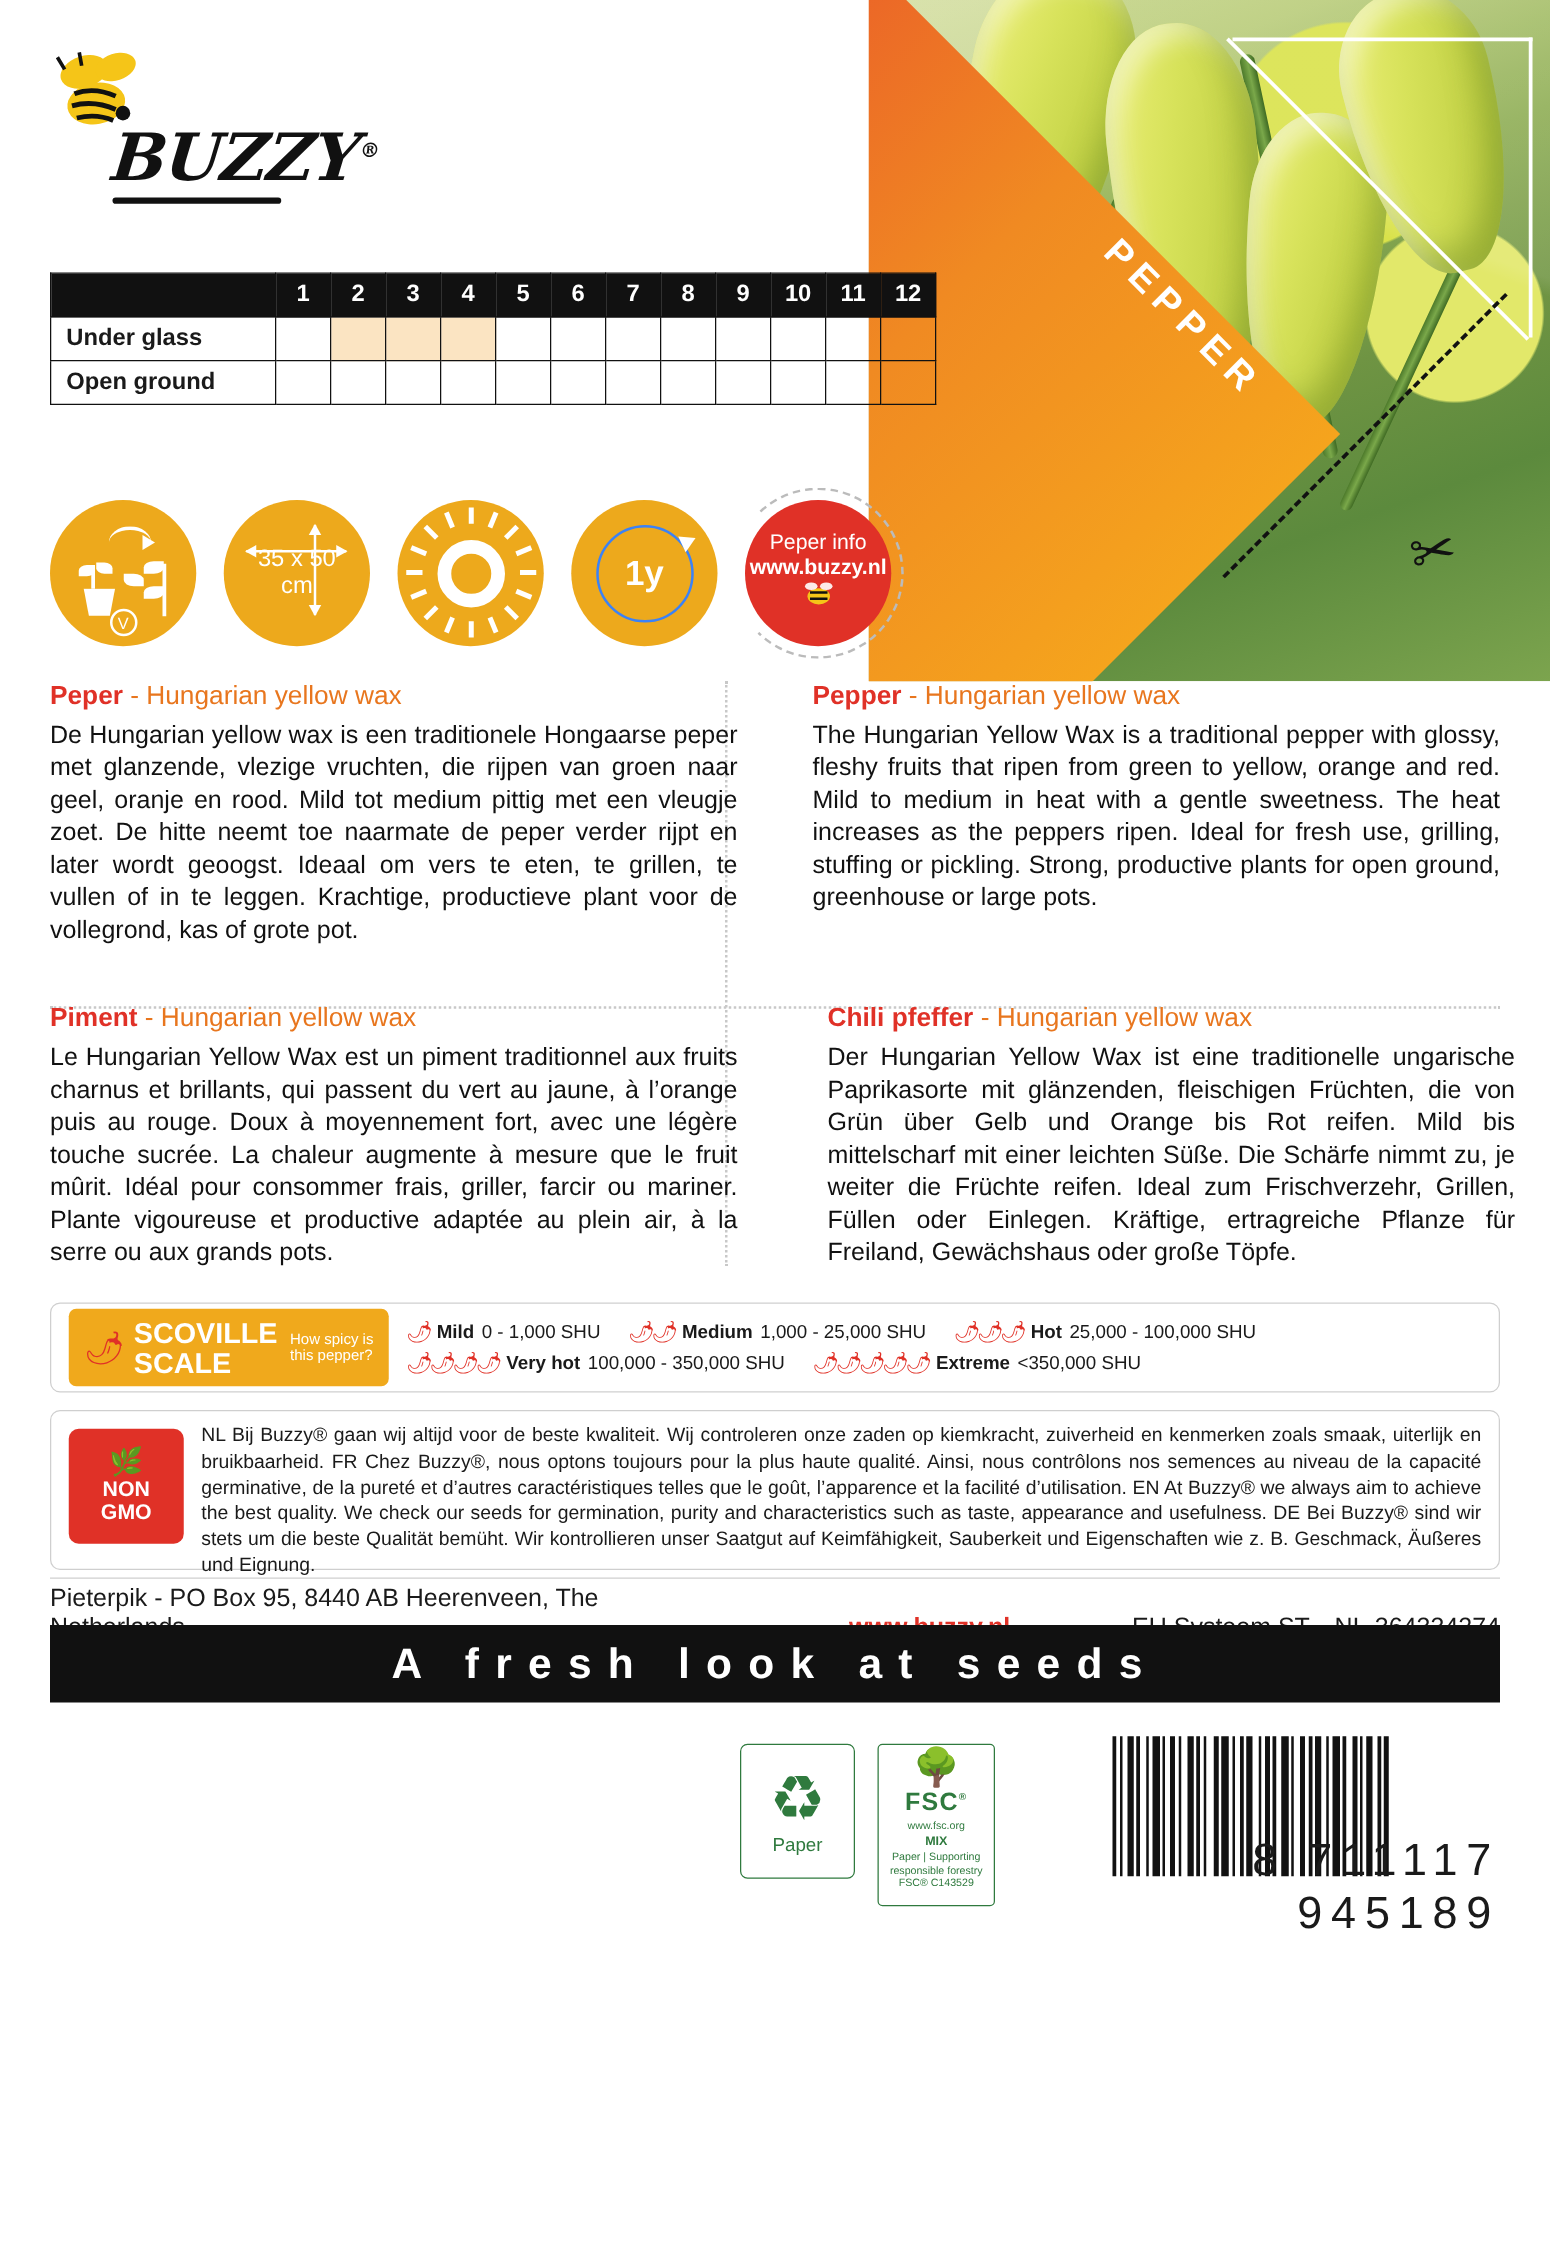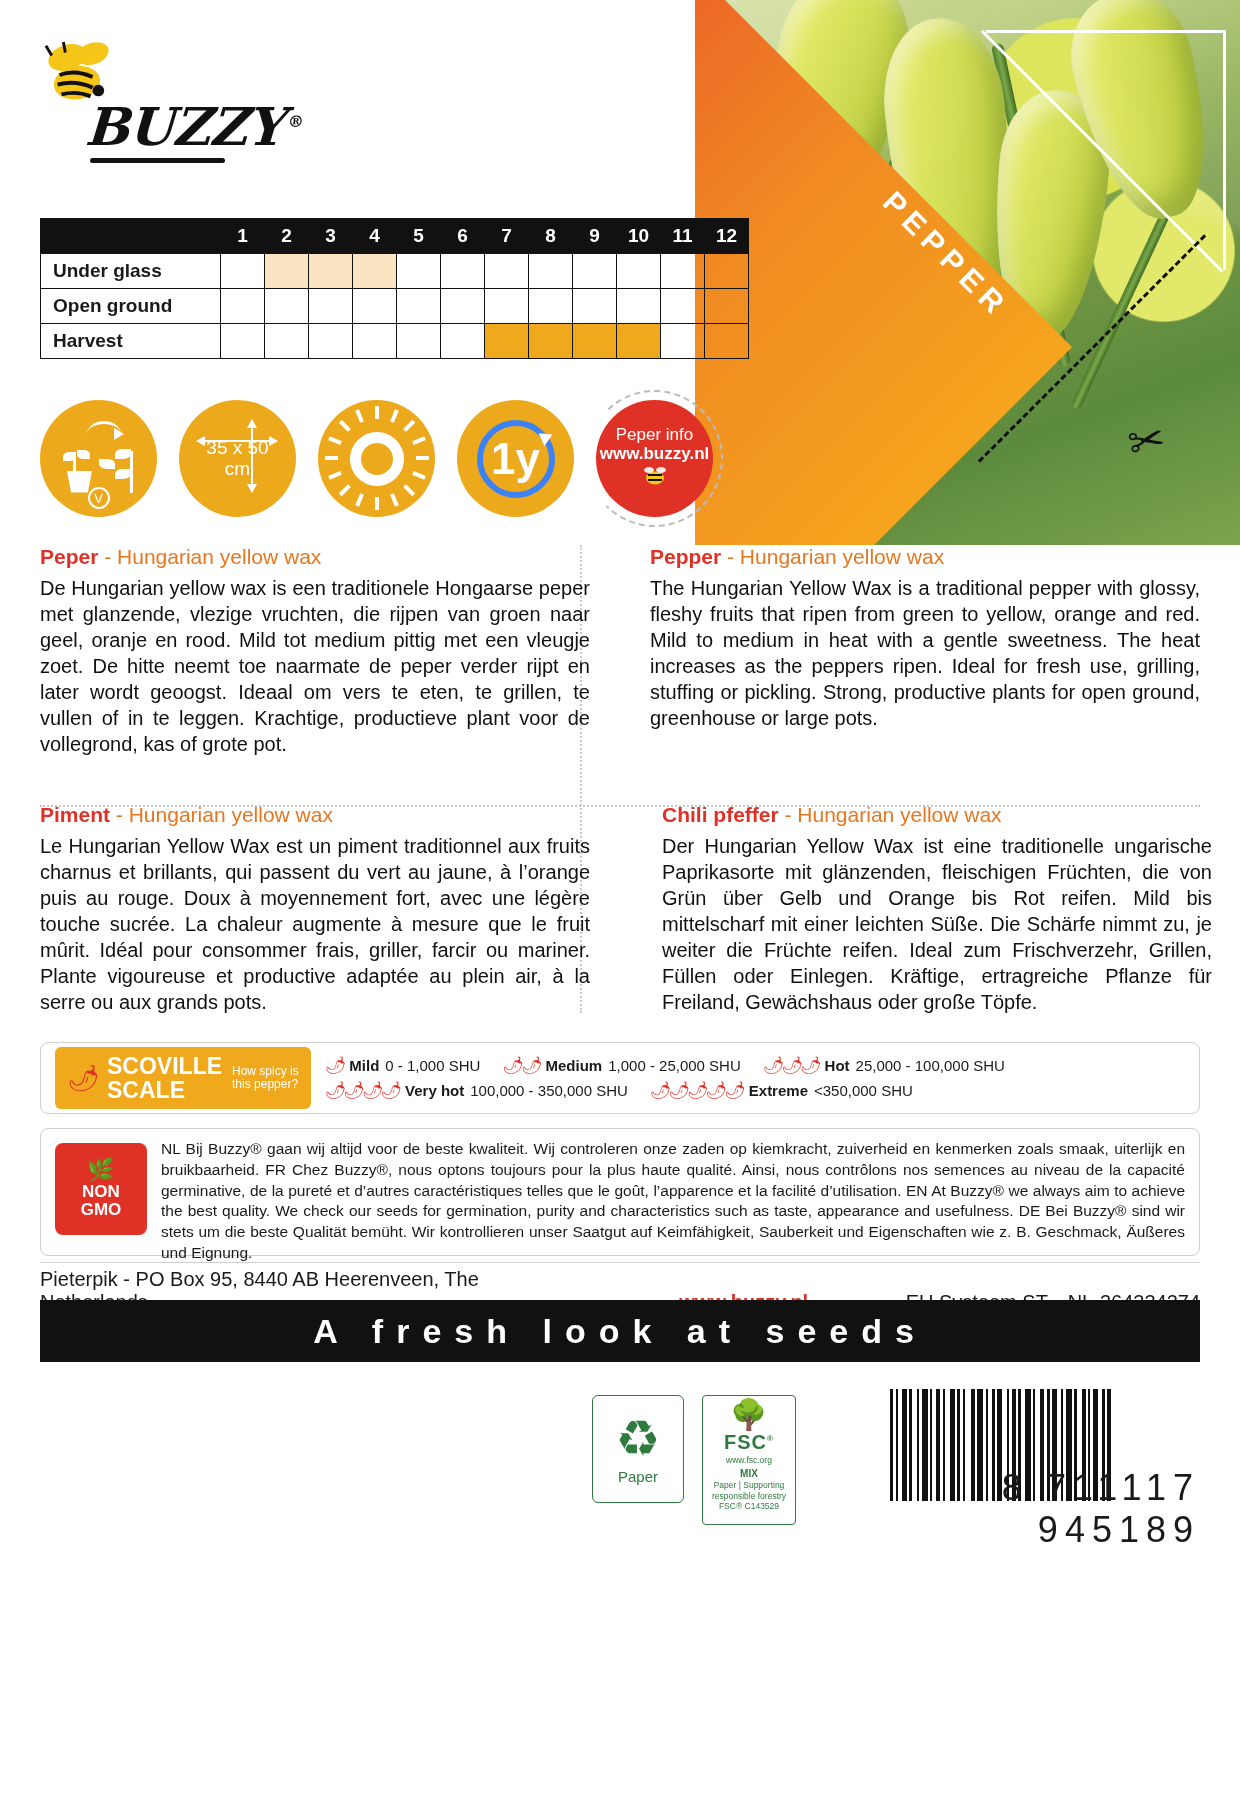--- a/index.html
+++ b/index.html
@@ -139,23 +139,23 @@
   .sun-core {
     width:54px; height:54px; border-radius:50%;
     border:11px solid #fff; background:transparent;
   }
   .sun-rays { position:absolute; inset:0; }
   .sun-rays i {
     position:absolute; left:50%; top:6px; width:4px; height:13px; background:#fff;
     transform-origin:50% 52px; margin-left:-2px;
   }
   .year-ring {
-    width:78px; height:78px; border-radius:50%; border:6px solid #3b82f6;
+    width:78px; height:78px; border-radius:50%; border:2px solid #3b82f6;
     display:flex; align-items:center; justify-content:center;
-    font-size:44px; font-weight:bold; position:relative;
+    font-size:28px; font-weight:bold; position:relative;
   }
   .year-ring::after {
     content:""; position:absolute; right:-4px; top:4px;
     border-left:12px solid #fff; border-top:7px solid transparent; border-bottom:7px solid transparent;
     transform:rotate(-25deg);
   }
   .moreinfo { text-align:center; line-height:1.15; }
   .moreinfo .l1 { font-size:17px; }
   .moreinfo .l2 { font-size:17px; font-weight:bold; }
   .dashed-ring {
@@ -384,35 +384,20 @@
       <td></td>
       <td></td>
       <td></td>
       <td></td>
       <td></td>
       <td></td>
       <td></td>
       <td></td>
       <td></td>
     </tr>
-    <tr>
-      <td class="rowlabel">Harvest</td>
-      <td></td>
-      <td></td>
-      <td></td>
-      <td></td>
-      <td></td>
-      <td></td>
-      <td class="fill-dark"></td>
-      <td class="fill-dark"></td>
-      <td class="fill-dark"></td>
-      <td class="fill-dark"></td>
-      <td></td>
-      <td></td>
-    </tr>
   </tbody>
 </table>
 
 <div class="icons">
 
   <div class="circ">
     <div class="sow-icon">
       <div class="curvearrow"></div>
       <div class="leafA"></div>
         <div class="leafB"></div>

